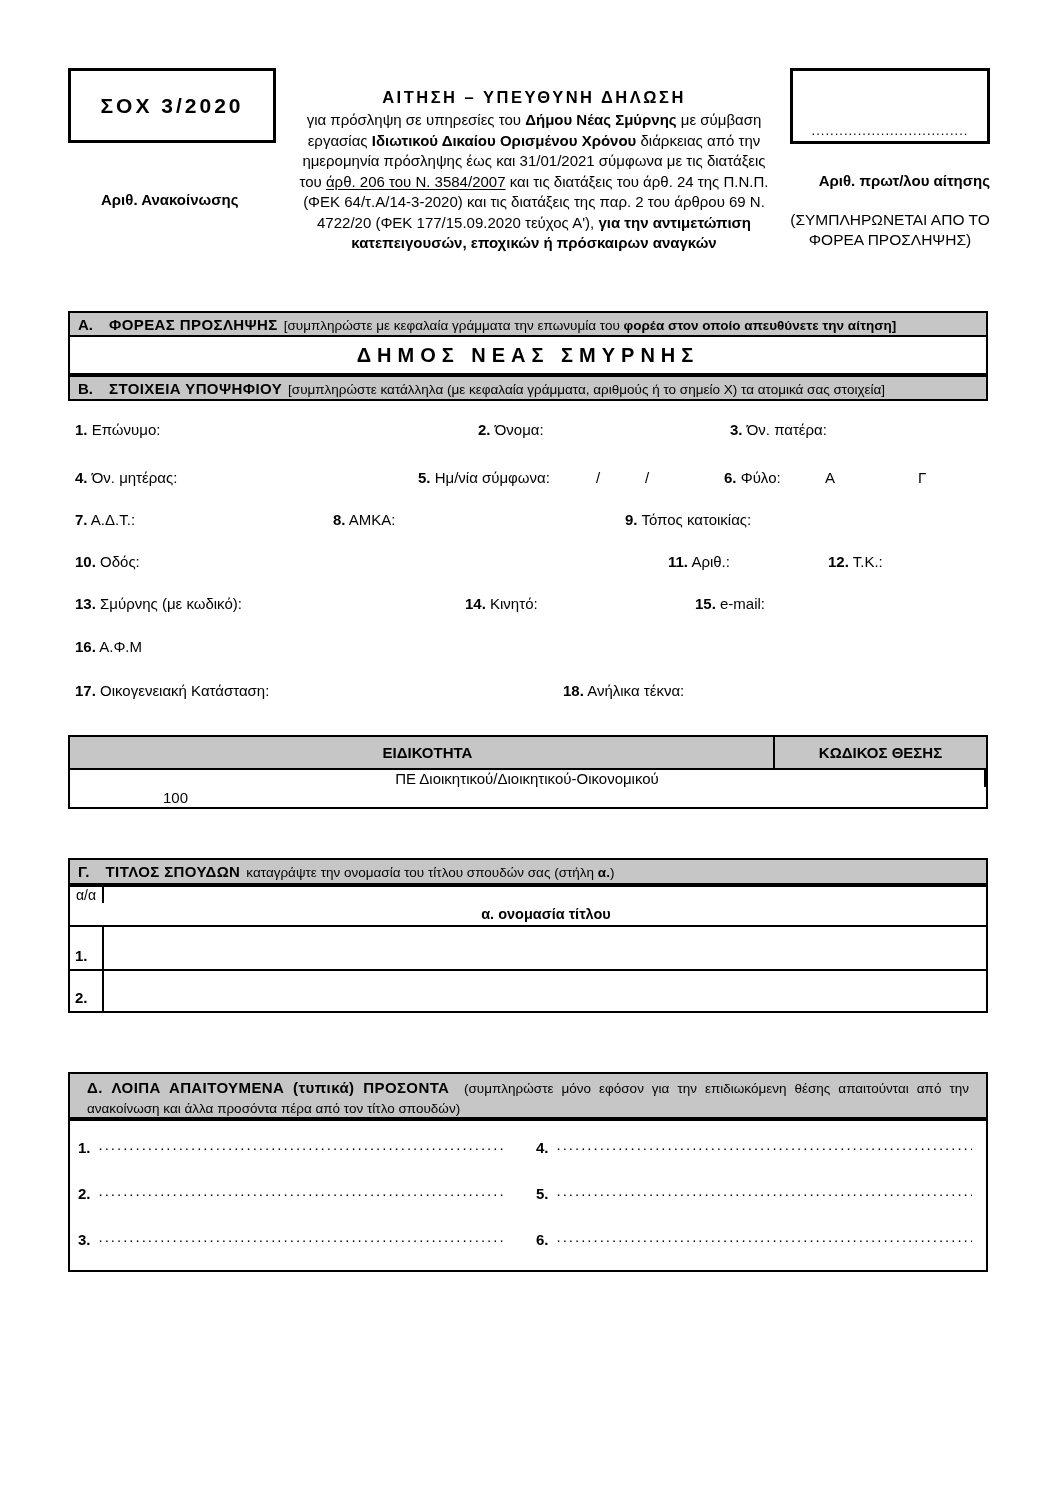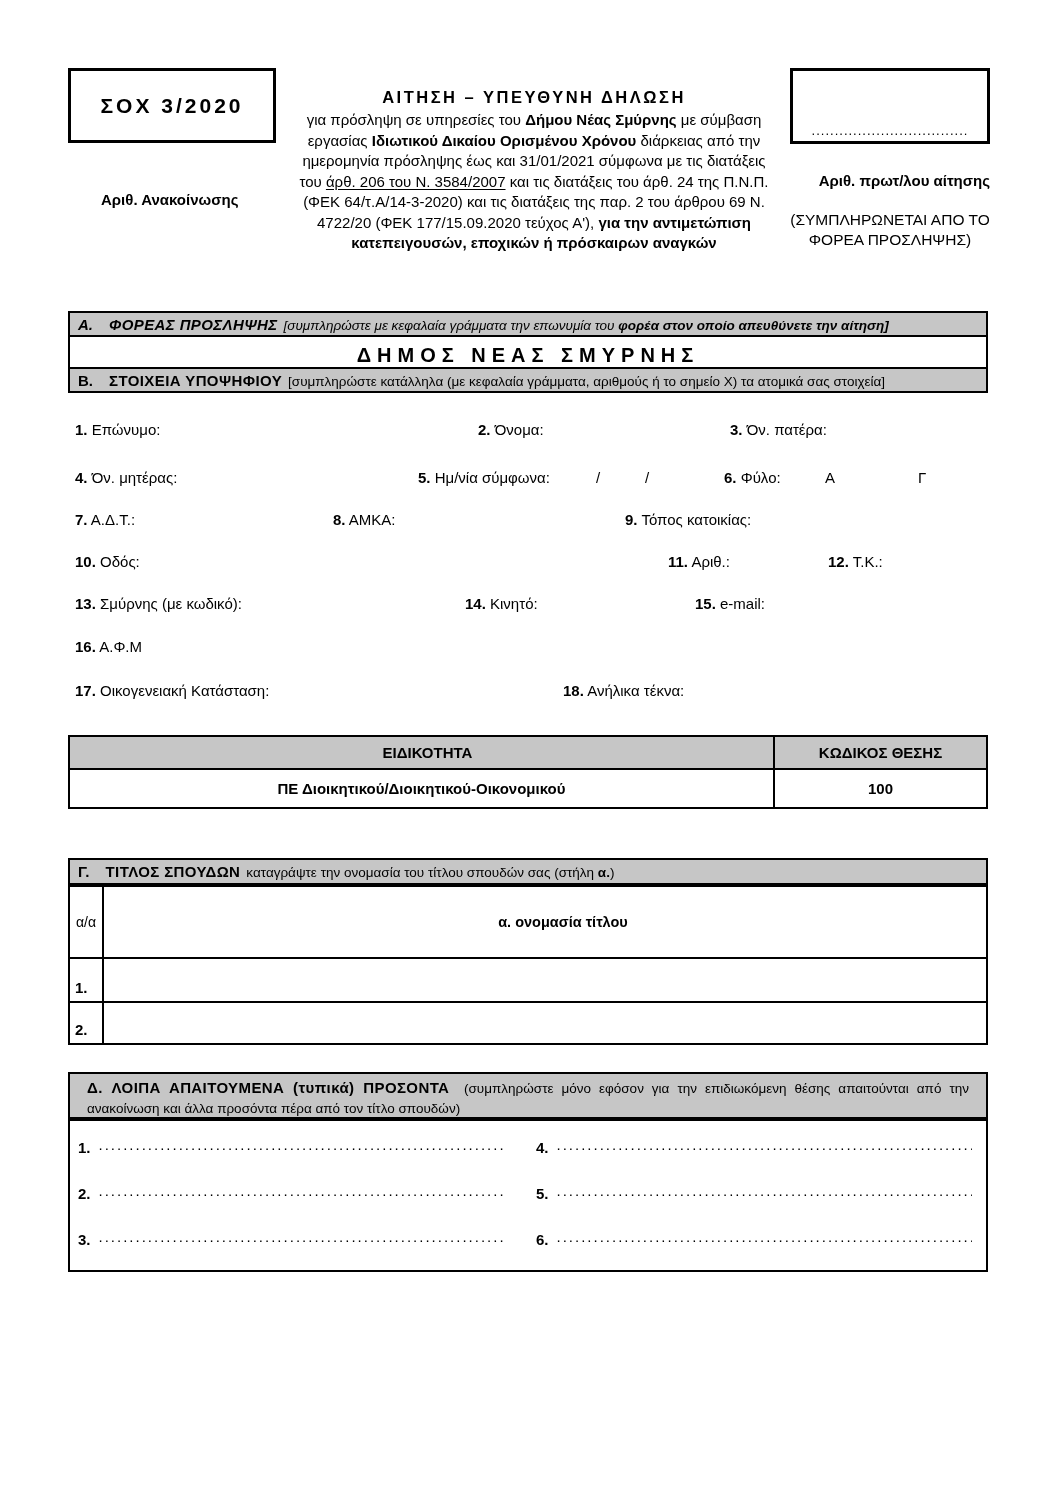--- a/index.html
+++ b/index.html
@@ -41,55 +41,55 @@
   .bar {
     left:68px; width:920px; box-sizing:border-box;
     background:#c6c6c6; border:2px solid #000;
     padding:3px 8px; white-space:nowrap; overflow:hidden;
   }
   .bar-letter { font-weight:bold; font-size:15px; margin-right:16px; }
   .bar-title  { font-weight:bold; font-size:15px; letter-spacing:0.4px; margin-right:6px; }
   .bar-hint   { font-size:13.5px; }
   .bar-hint-b { font-size:13.5px; font-weight:bold; }
 
-  .bar-a { top:311px; height:26px;font-style:italic; }
+  .bar-a { top:311px; height:26px; }
   .agency-row {
     left:68px; top:337px; width:920px; height:38px;
     border:2px solid #000; border-top:none; box-sizing:border-box;
     display:flex; align-items:center; justify-content:center;
     font-weight:bold; font-size:20px; letter-spacing:6px;
   }
-  .bar-b { top:367px; height:26px; }
+  .bar-b { top:375px; height:26px; }
 
   
   .bfield { position:absolute; font-size:15px; white-space:nowrap; }
   .fnum { font-weight:bold; }
 
   
   .spec-table {
     left:68px; top:735px; width:920px;
     border:2px solid #000; box-sizing:border-box;
   }
   .spec-row { display:flex; }
   .spec-row + .spec-row { border-top:2px solid #000; }
   .spec-cell-l { flex:1; border-right:2px solid #000; display:flex; align-items:center; justify-content:center; }
   .spec-cell-r { width:211px; display:flex; align-items:center; justify-content:center; }
   .spec-head { height:31px; background:#c6c6c6; font-weight:bold; font-size:15px;padding-left:12px; }
-  .spec-data { height:37px; background:#fff; font-weight:bold; font-size:15px; }
+  .spec-data { height:37px; background:#fff; font-weight:normal; font-size:15px;flex-direction:column; }
   .spec-head .spec-cell-l, .spec-head .spec-cell-r,
   .spec-data .spec-cell-l, .spec-data .spec-cell-r { height:100%; box-sizing:border-box; }
 
   
   .bar-c { top:858px; height:27px; }
   .c-table { left:68px; top:885px; width:920px; border:2px solid #000; box-sizing:border-box; }
   .c-row { display:flex; }
   .c-row + .c-row { border-top:2px solid #000; }
   .c-aa { width:34px; border-right:2px solid #000; box-sizing:border-box; display:flex; align-items:center; justify-content:center; font-size:14px; }
   .c-main { flex:1; display:flex; align-items:center; justify-content:center; }
-  .c-head-row { height:70px; }
+  .c-head-row { height:38px;flex-direction:column; }
   .c-head-title { font-weight:bold; font-size:14.5px;padding-left:36px; }
   .c-data-row-1 { height:42px; }
   .c-data-row-2 { height:40px; }
   .c-num { align-items:flex-end; justify-content:flex-start; padding:0 0 5px 5px; font-weight:bold; font-size:15px; }
 
   
   .bar-d {
     top:1072px; height:47px; white-space:normal; text-align:justify;
     line-height:19px; padding:4px 17px;
   }

